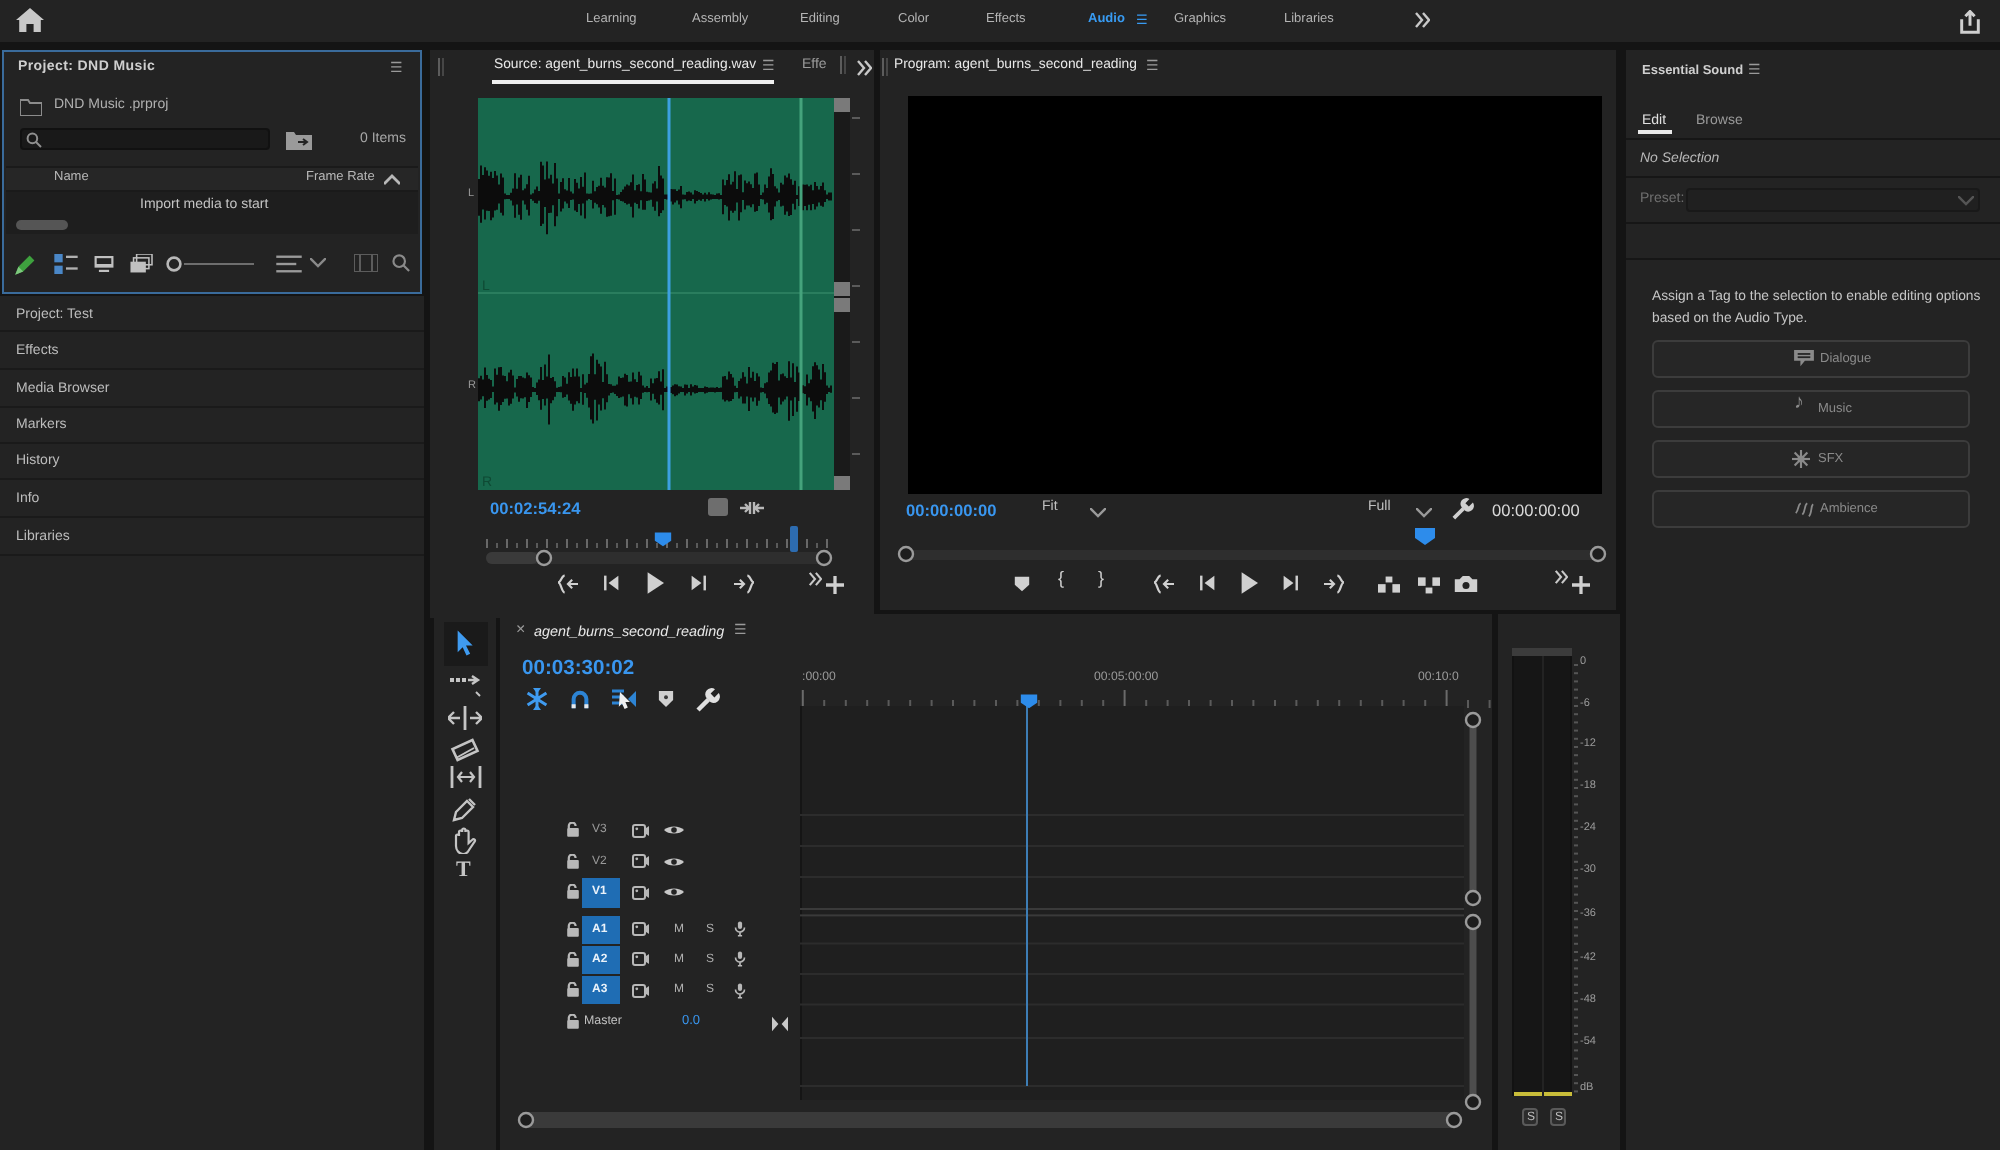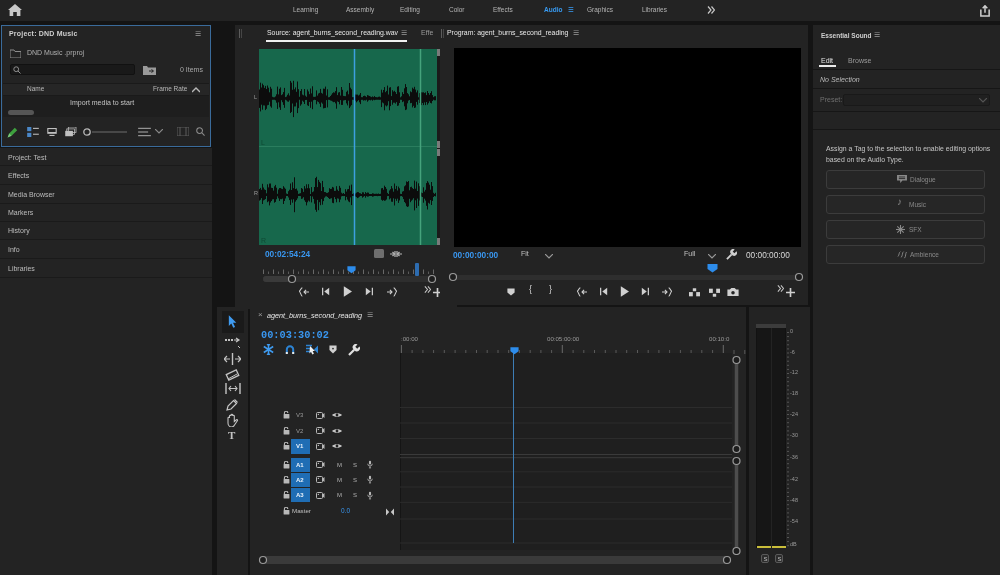--- a/index.html
+++ b/index.html
@@ -120,21 +120,21 @@
     <div class="txt" style="left:8px;top:61px;font-size:7px;color:#bdbdbd;">Markers</div>
     <div class="abs" style="left:0;top:73px;width:212px;height:1px;background:#1a1a1a;"></div>
     <div class="txt" style="left:8px;top:79px;font-size:7px;color:#bdbdbd;">History</div>
     <div class="abs" style="left:0;top:91px;width:212px;height:1px;background:#1a1a1a;"></div>
     <div class="txt" style="left:8px;top:98px;font-size:7px;color:#bdbdbd;">Info</div>
     <div class="abs" style="left:0;top:110px;width:212px;height:1px;background:#1a1a1a;"></div>
     <div class="txt" style="left:8px;top:117px;font-size:7px;color:#bdbdbd;">Libraries</div>
     <div class="abs" style="left:0;top:129px;width:212px;height:1px;background:#1a1a1a;"></div>
   </div>
 
-  <div class="panel" id="source" style="left:215px;top:25px;width:222px;height:284px;margin-left:20px;">
+  <div class="panel" id="source" style="left:215px;top:25px;width:222px;height:284px;">
     <svg class="abs" style="left:4px;top:4px" width="3" height="9" viewBox="0 0 3 9">
         <g fill="#6a6a6a">
           <rect x="0" y="0" width="1" height="9" opacity="0.8"></rect>
           <rect x="2" y="0" width="1" height="9" opacity="0.5"></rect>
         </g>
       </svg>
       <svg class="abs" style="left:205px;top:3px" width="3" height="9" viewBox="0 0 3 9">
         <g fill="#6a6a6a">
           <rect x="0" y="0" width="1" height="9" opacity="0.8"></rect>
           <rect x="2" y="0" width="1" height="9" opacity="0.5"></rect>
@@ -427,21 +427,21 @@
     <svg class="abs" style="left:9px;top:106px" width="14" height="14" viewBox="0 0 14 14">
       <path d="M2 8V5c0-1 1.5-1 1.5 0V3c0-1 1.6-1 1.6 0V2c0-1 1.6-1 1.6 0v1c0-1 1.6-1 1.6 0v5.5L10 7c1-1 2 0 1.2 1L8.5 12c-.5 1-1.5 2-3 2-2 0-3.5-2-3.5-4z" fill="none" stroke="#c4c4c4" stroke-width="1.1"></path>
     </svg>
     <div class="txt" style="left:11px;top:122px;font-size:11px;font-weight:bold;color:#c4c4c4;font-family:'Liberation Serif',serif;">T</div>
   </div>
 
   <div class="panel" id="timeline" style="left:250px;top:307px;width:496px;height:268px;">
     <div class="txt" style="left:8px;top:3px;font-size:8px;color:#9a9a9a;">×</div>
     <div class="txt" style="left:17px;top:4px;font-size:7.2px;color:#e8e8e8;font-style:italic;">agent_burns_second_reading</div>
     <div class="txt" style="left:117px;top:4px;font-size:7px;color:#9a9a9a;">☰</div>
-    <div class="txt tc-blue" style="left:11px;top:22px;font-size:10.3px;font-family:Liberation Mono, monospace;">00:03:30:02</div>
+    <div class="txt tc-blue" style="left:11px;top:22px;font-size:10.3px;">00:03:30:02</div>
 
     <svg class="abs" style="left:13px;top:37px" width="11" height="11" viewBox="0 0 11 11">
       <g stroke="#3f9bf0" stroke-width="1.5">
           <path d="M5.5 0.5v10M0.8 2.5l9.4 6M10.2 2.5l-9.4 6"></path>
         </g>
       <g fill="#3f9bf0">
           <path d="M3.5 0h4L5.5 2.8z"></path>
           <path d="M3.5 11h4L5.5 8.2z"></path>
         </g>
     </svg>

